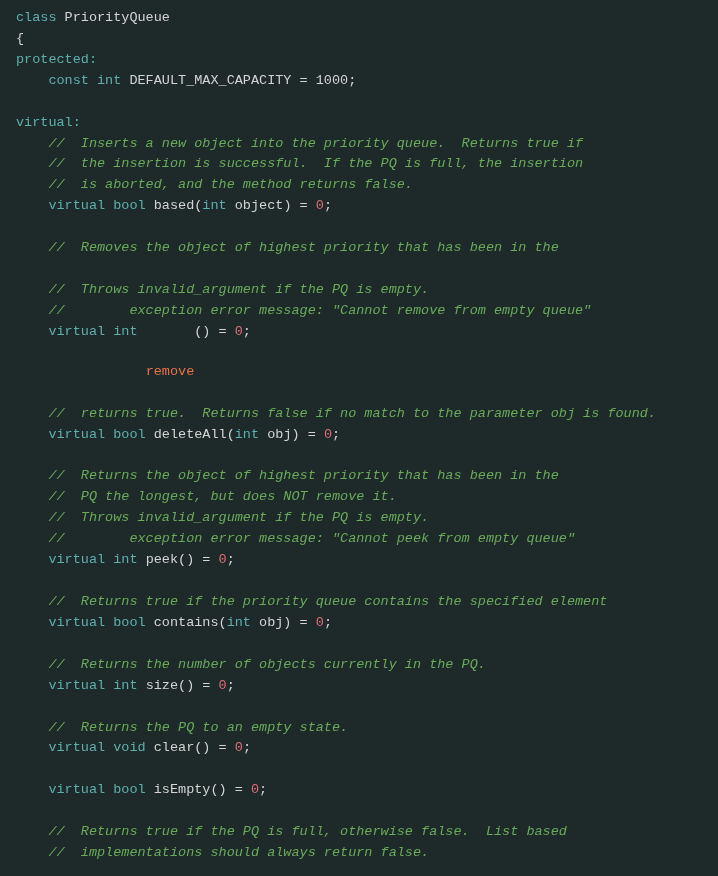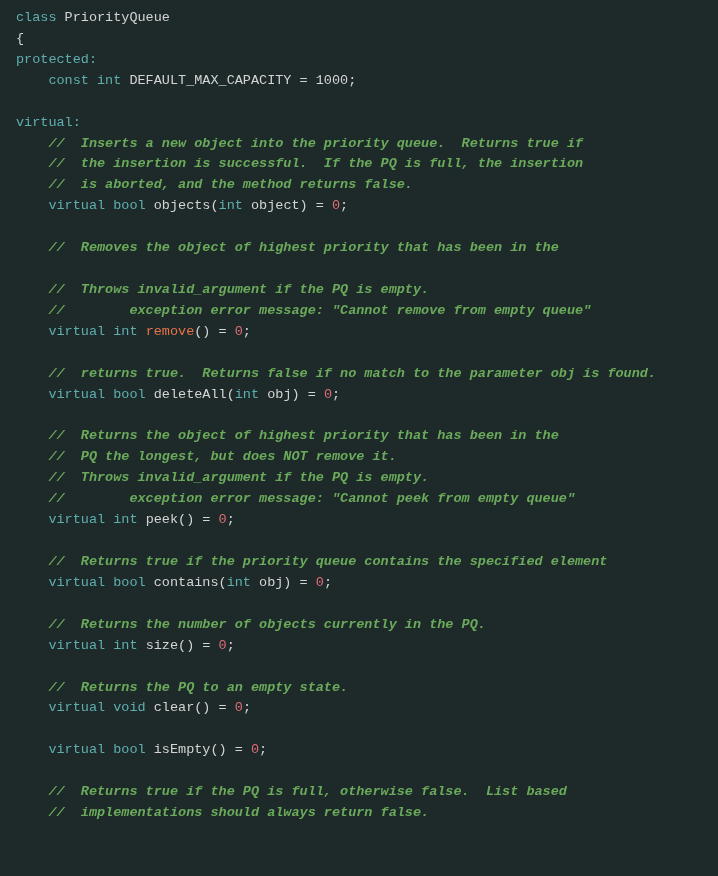--- a/index.html
+++ b/index.html
@@ -25,40 +25,40 @@
     }
 
     .line {
       display: flex;
       padding: 0 16px;
       white-space: pre;
     }
 
     
     .kw       { color: #5fafaf; }   
-    .fn       { color: #e8734a; }   
+    .fn       { color: #e8734a; margin-top: 40px; }   
     .fn-white { color: #d4d4d4; }   
-    .comment  { color: #6aaa5a; font-style: italic; font-weight: bold; }
+    .comment  { color: #6aaa5a; font-style: italic; }
     .punct    { color: #d4d4d4; }
     .zero     { color: #e06c75; }
   </style>
 </head>
 <body>
 
 <div class="code-container">
 <div class="line"><span class="kw">class </span><span class="punct">PriorityQueue</span></div>
     <div class="line"><span class="punct">{</span></div>
     <div class="line"><span class="kw">protected:</span></div>
     <div class="line"><span class="punct">    </span><span class="kw">const int </span><span class="punct">DEFAULT_MAX_CAPACITY = 1000;</span></div>
     <div class="line">&nbsp;</div>
     <div class="line"><span class="kw">virtual:</span></div>
     <div class="line"><span class="punct">    </span><span class="comment">//  Inserts a new object into the priority queue.  Returns true if</span></div>
     <div class="line"><span class="punct">    </span><span class="comment">//  the insertion is successful.  If the PQ is full, the insertion</span></div>
     <div class="line"><span class="punct">    </span><span class="comment">//  is aborted, and the method returns false.</span></div>
-    <div class="line"><span class="punct">    </span><span class="kw">virtual bool </span><span class="fn-white">objects</span><span class="punct">(</span><span class="kw">int</span><span class="punct"> object) = </span><span class="zero">0</span><span class="punct">;</span></div>
+    <div class="line"><span class="punct">    </span><span class="kw">virtual bool </span><span class="fn-white">based</span><span class="punct">(</span><span class="kw">int</span><span class="punct"> object) = </span><span class="zero">0</span><span class="punct">;</span></div>
     <div class="line">&nbsp;</div>
     <div class="line"><span class="punct">    </span><span class="comment">//  Removes the object of highest priority that has been in the</span></div>
     <div class="line"><span class="punct">    </span></div>
     <div class="line"><span class="punct">    </span><span class="comment">//  Throws invalid_argument if the PQ is empty.</span></div>
     <div class="line"><span class="punct">    </span><span class="comment">//        exception error message: "Cannot remove from empty queue"</span></div>
     <div class="line"><span class="punct">    </span><span class="kw">virtual int </span><span class="fn">remove</span><span class="punct">() = </span><span class="zero">0</span><span class="punct">;</span></div>
     <div class="line">&nbsp;</div>
     <div class="line"><span class="punct">    </span><span class="comment">//  returns true.  Returns false if no match to the parameter obj is found.</span></div>
     <div class="line"><span class="punct">    </span><span class="kw">virtual bool </span><span class="fn-white">deleteAll</span><span class="punct">(</span><span class="kw">int</span><span class="punct"> obj) = </span><span class="zero">0</span><span class="punct">;</span></div>
     <div class="line">&nbsp;</div>

